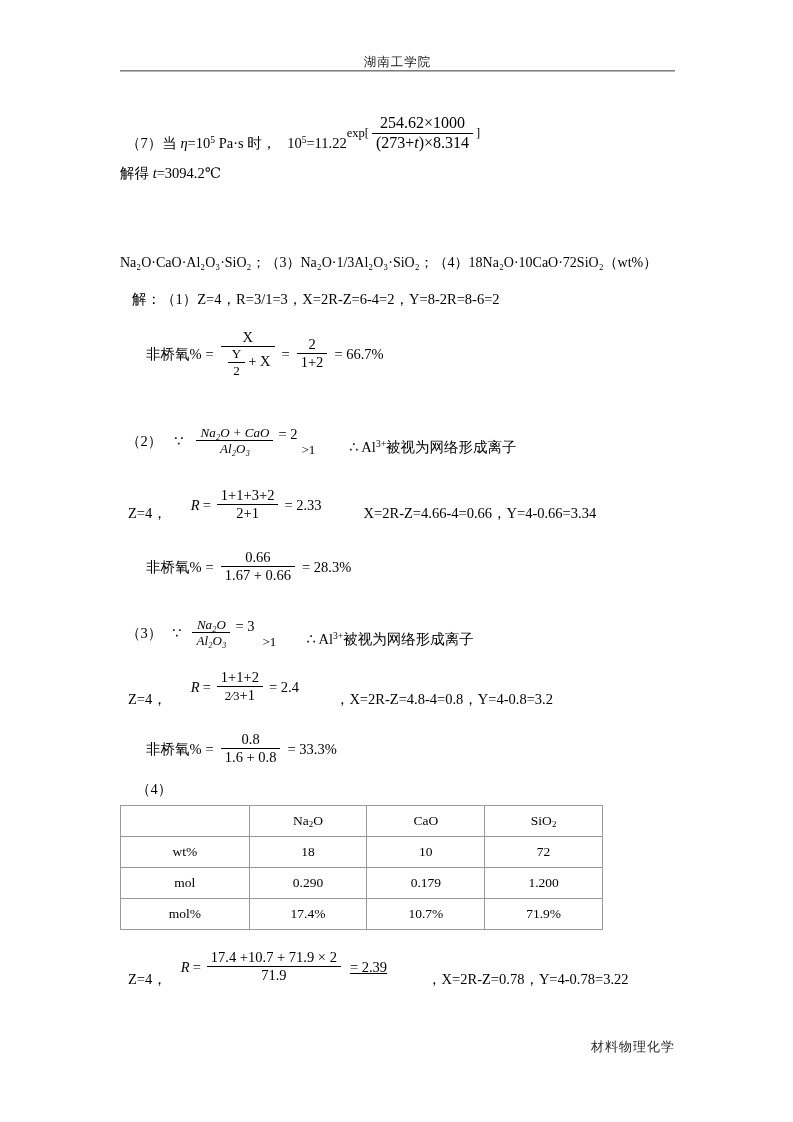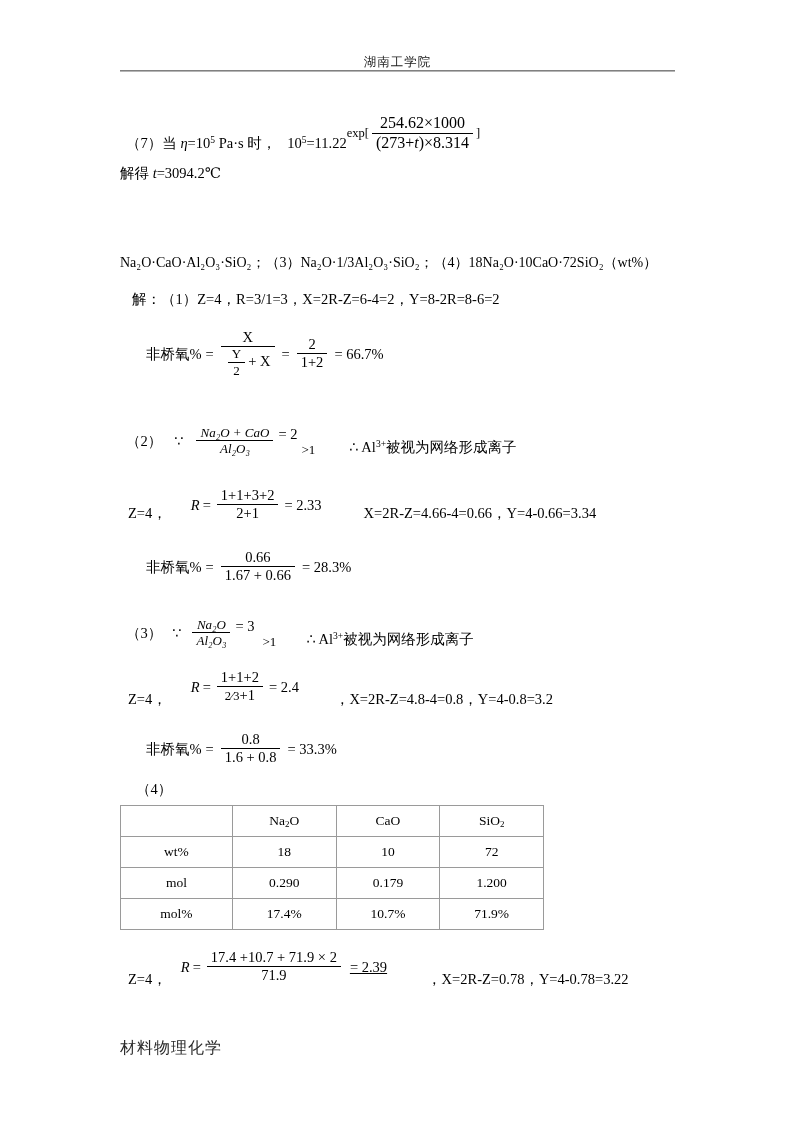--- a/index.html
+++ b/index.html
@@ -44,22 +44,22 @@
     border-top: 1.6px solid #808080;
     border-bottom: 0.8px solid #b5b5b5;
   }
 
   
   .footer {
     position: absolute;
     left: 120px;
     top: 1038px;
     width: 555px;
-    text-align: left;
-    font-size: 16px;
+    text-align: right;
+    font-size: 13px;
     letter-spacing: 1px;
     color: #2a2a2a;
   }
 
   
   .line {
     position: absolute;
     font-size: 14.5px;
     line-height: 1.35;
     white-space: nowrap;
@@ -113,21 +113,21 @@
     display: flex;
     align-items: center;
   }
   .eqrow .lead { margin-right: 4px; }
 
   
   .tbl {
     position: absolute;
     left: 120px;
     top: 805px;
-    width: 424px;
+    width: 483px;
     border-collapse: collapse;
     font-size: 13.5px;
   }
   .tbl td {
     border: 1px solid #9a9a9a;
     height: 30px;
     text-align: center;
     vertical-align: middle;
     padding: 0 4px;
     color: #000;

